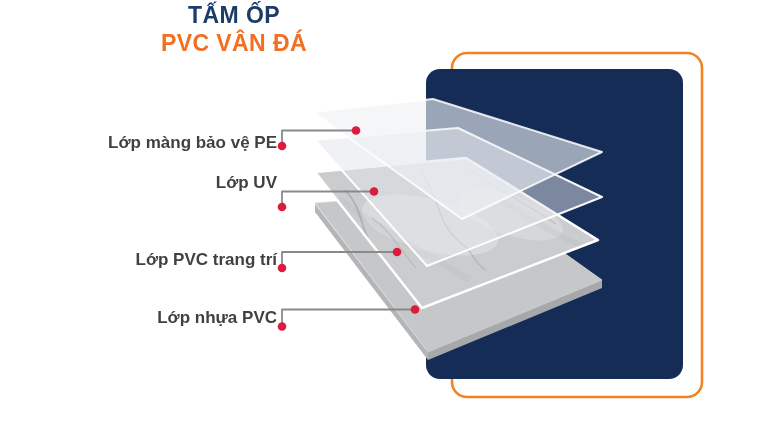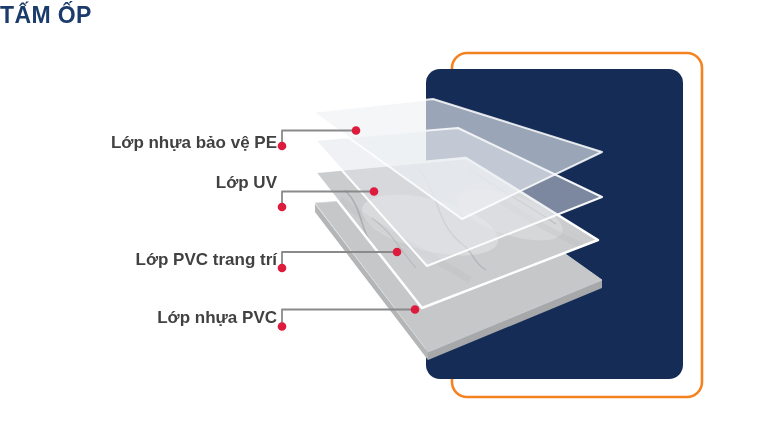--- a/index.html
+++ b/index.html
@@ -5,21 +5,21 @@
   html,body{margin:0;padding:0;background:#ffffff;}
   .canvas{
     position:relative;
     width:767px;height:423px;
     background:#ffffff;
     overflow:hidden;
     font-family:"Liberation Sans",sans-serif;
   }
   .title-block{
     position:absolute;left:0;top:1px;width:468px;
-    text-align:left;
+    text-align:center;
     font-weight:800;
     font-size:23px;
     line-height:28px;
     letter-spacing:.4px;
   }
   .title-line-1{color:#1B3B6B;}
   .title-line-2{color:#F26E21;}
   .layer-label{
     position:absolute;
     right:490px;
@@ -92,20 +92,21 @@
       <circle cx="415" cy="309.5" r="4.3" fill="#DD1B3D"></circle>
       <circle cx="282" cy="146" r="4.3" fill="#DD1B3D"></circle>
       <circle cx="282" cy="207" r="4.3" fill="#DD1B3D"></circle>
       <circle cx="282" cy="268" r="4.3" fill="#DD1B3D"></circle>
       <circle cx="282" cy="326.5" r="4.3" fill="#DD1B3D"></circle>
     </g>
   </svg>
 
   <div class="title-block">
     <div class="title-line-1">TẤM ỐP</div>
+    <div class="title-line-2">PVC VÂN ĐÁ</div>
   </div>
 
-  <div class="layer-label lbl-1">Lớp nhựa bảo vệ PE</div>
+  <div class="layer-label lbl-1">Lớp màng bảo vệ PE</div>
   <div class="layer-label lbl-2">Lớp UV</div>
   <div class="layer-label lbl-3">Lớp PVC trang trí</div>
   <div class="layer-label lbl-4">Lớp nhựa PVC</div>
 
 </div>
 
 </body></html>

